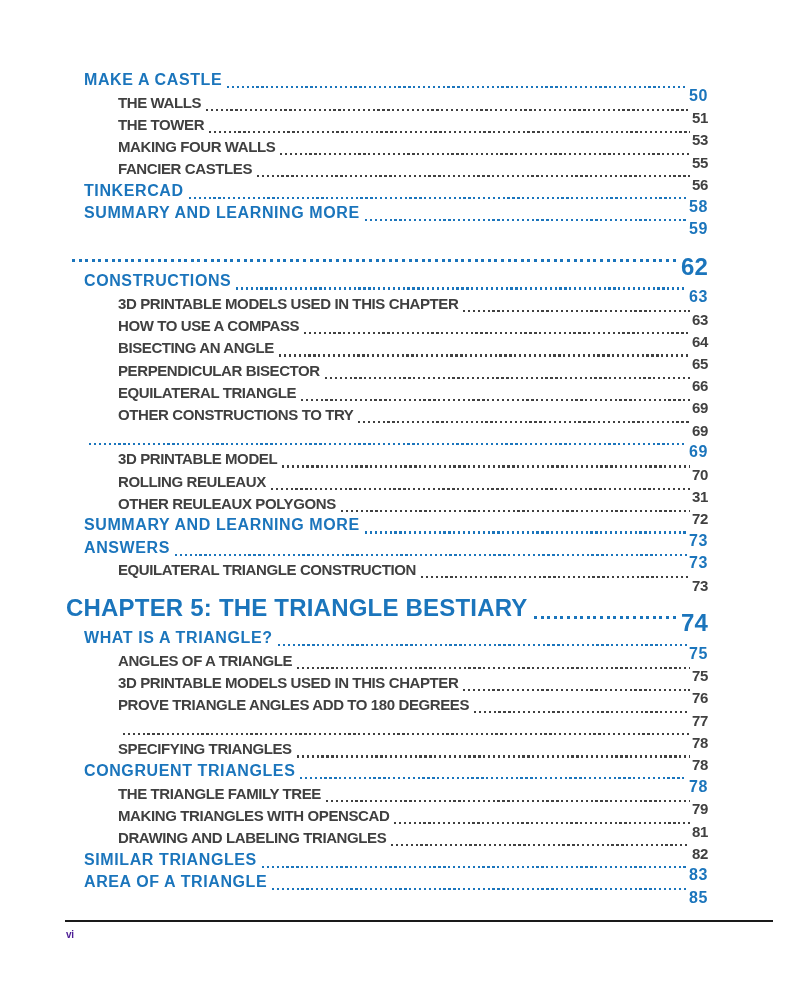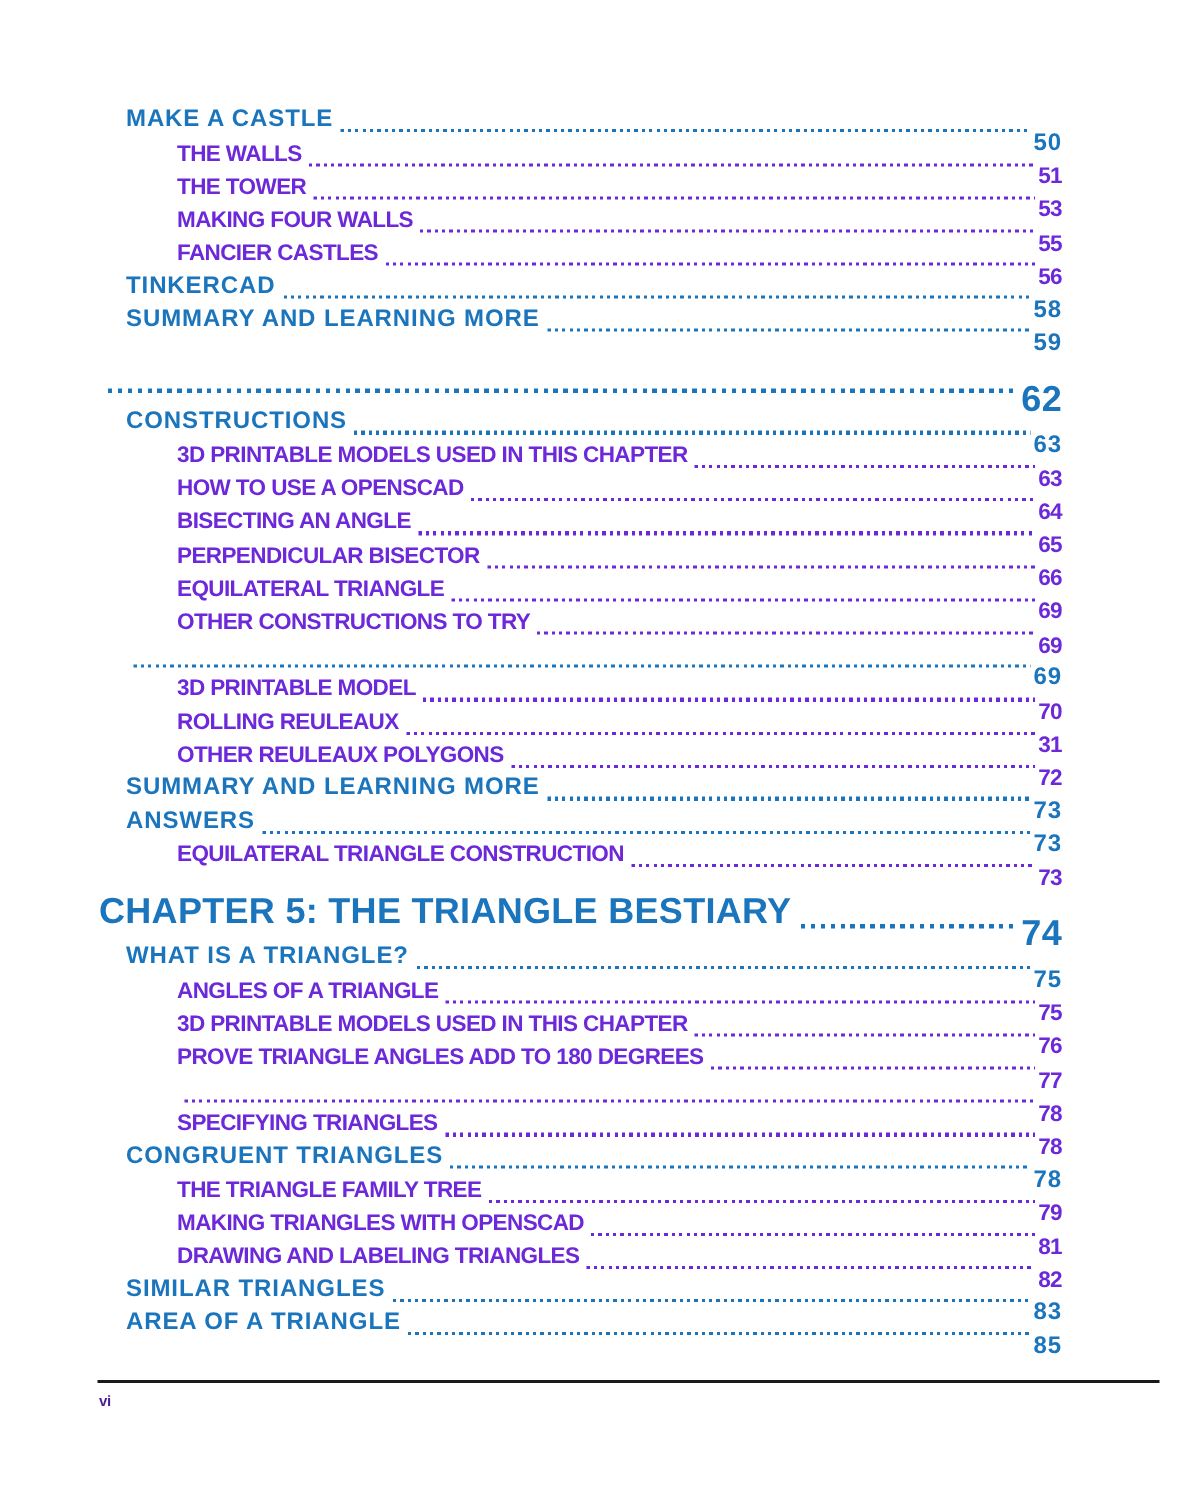--- a/index.html
+++ b/index.html
@@ -39,21 +39,21 @@
   }
   .row .pagenum { white-space: nowrap; margin-top: 31px; }
 
   .h1 {
     color: #1b75bc;
     font-size: 16px;
     letter-spacing: 0.6px;
     padding-left: 18px;
   }
   .h2 {
-    color: #6d28d9;
+    color: #404040;
     font-size: 15px;
     letter-spacing: -0.4px;
     padding-left: 52px;
   }
   .h2 .leader { margin-bottom: 2.5px; }
 
   .chapter {
     color: #1b75bc;
     font-size: 24px;
     letter-spacing: 0.2px;
@@ -136,21 +136,21 @@
         <span class="label">CONSTRUCTIONS</span>
         <span class="leader"></span>
         <span class="pagenum">63</span>
       </div>
     <div class="row h2">
         <span class="label">3D PRINTABLE MODELS USED IN THIS CHAPTER</span>
         <span class="leader"></span>
         <span class="pagenum">63</span>
       </div>
     <div class="row h2">
-        <span class="label">HOW TO USE A OPENSCAD</span>
+        <span class="label">HOW TO USE A COMPASS</span>
         <span class="leader"></span>
         <span class="pagenum">64</span>
       </div>
     <div class="row h2">
         <span class="label">BISECTING AN ANGLE</span>
         <span class="leader"></span>
         <span class="pagenum">65</span>
       </div>
     <div class="row h2">
         <span class="label">PERPENDICULAR BISECTOR</span>

